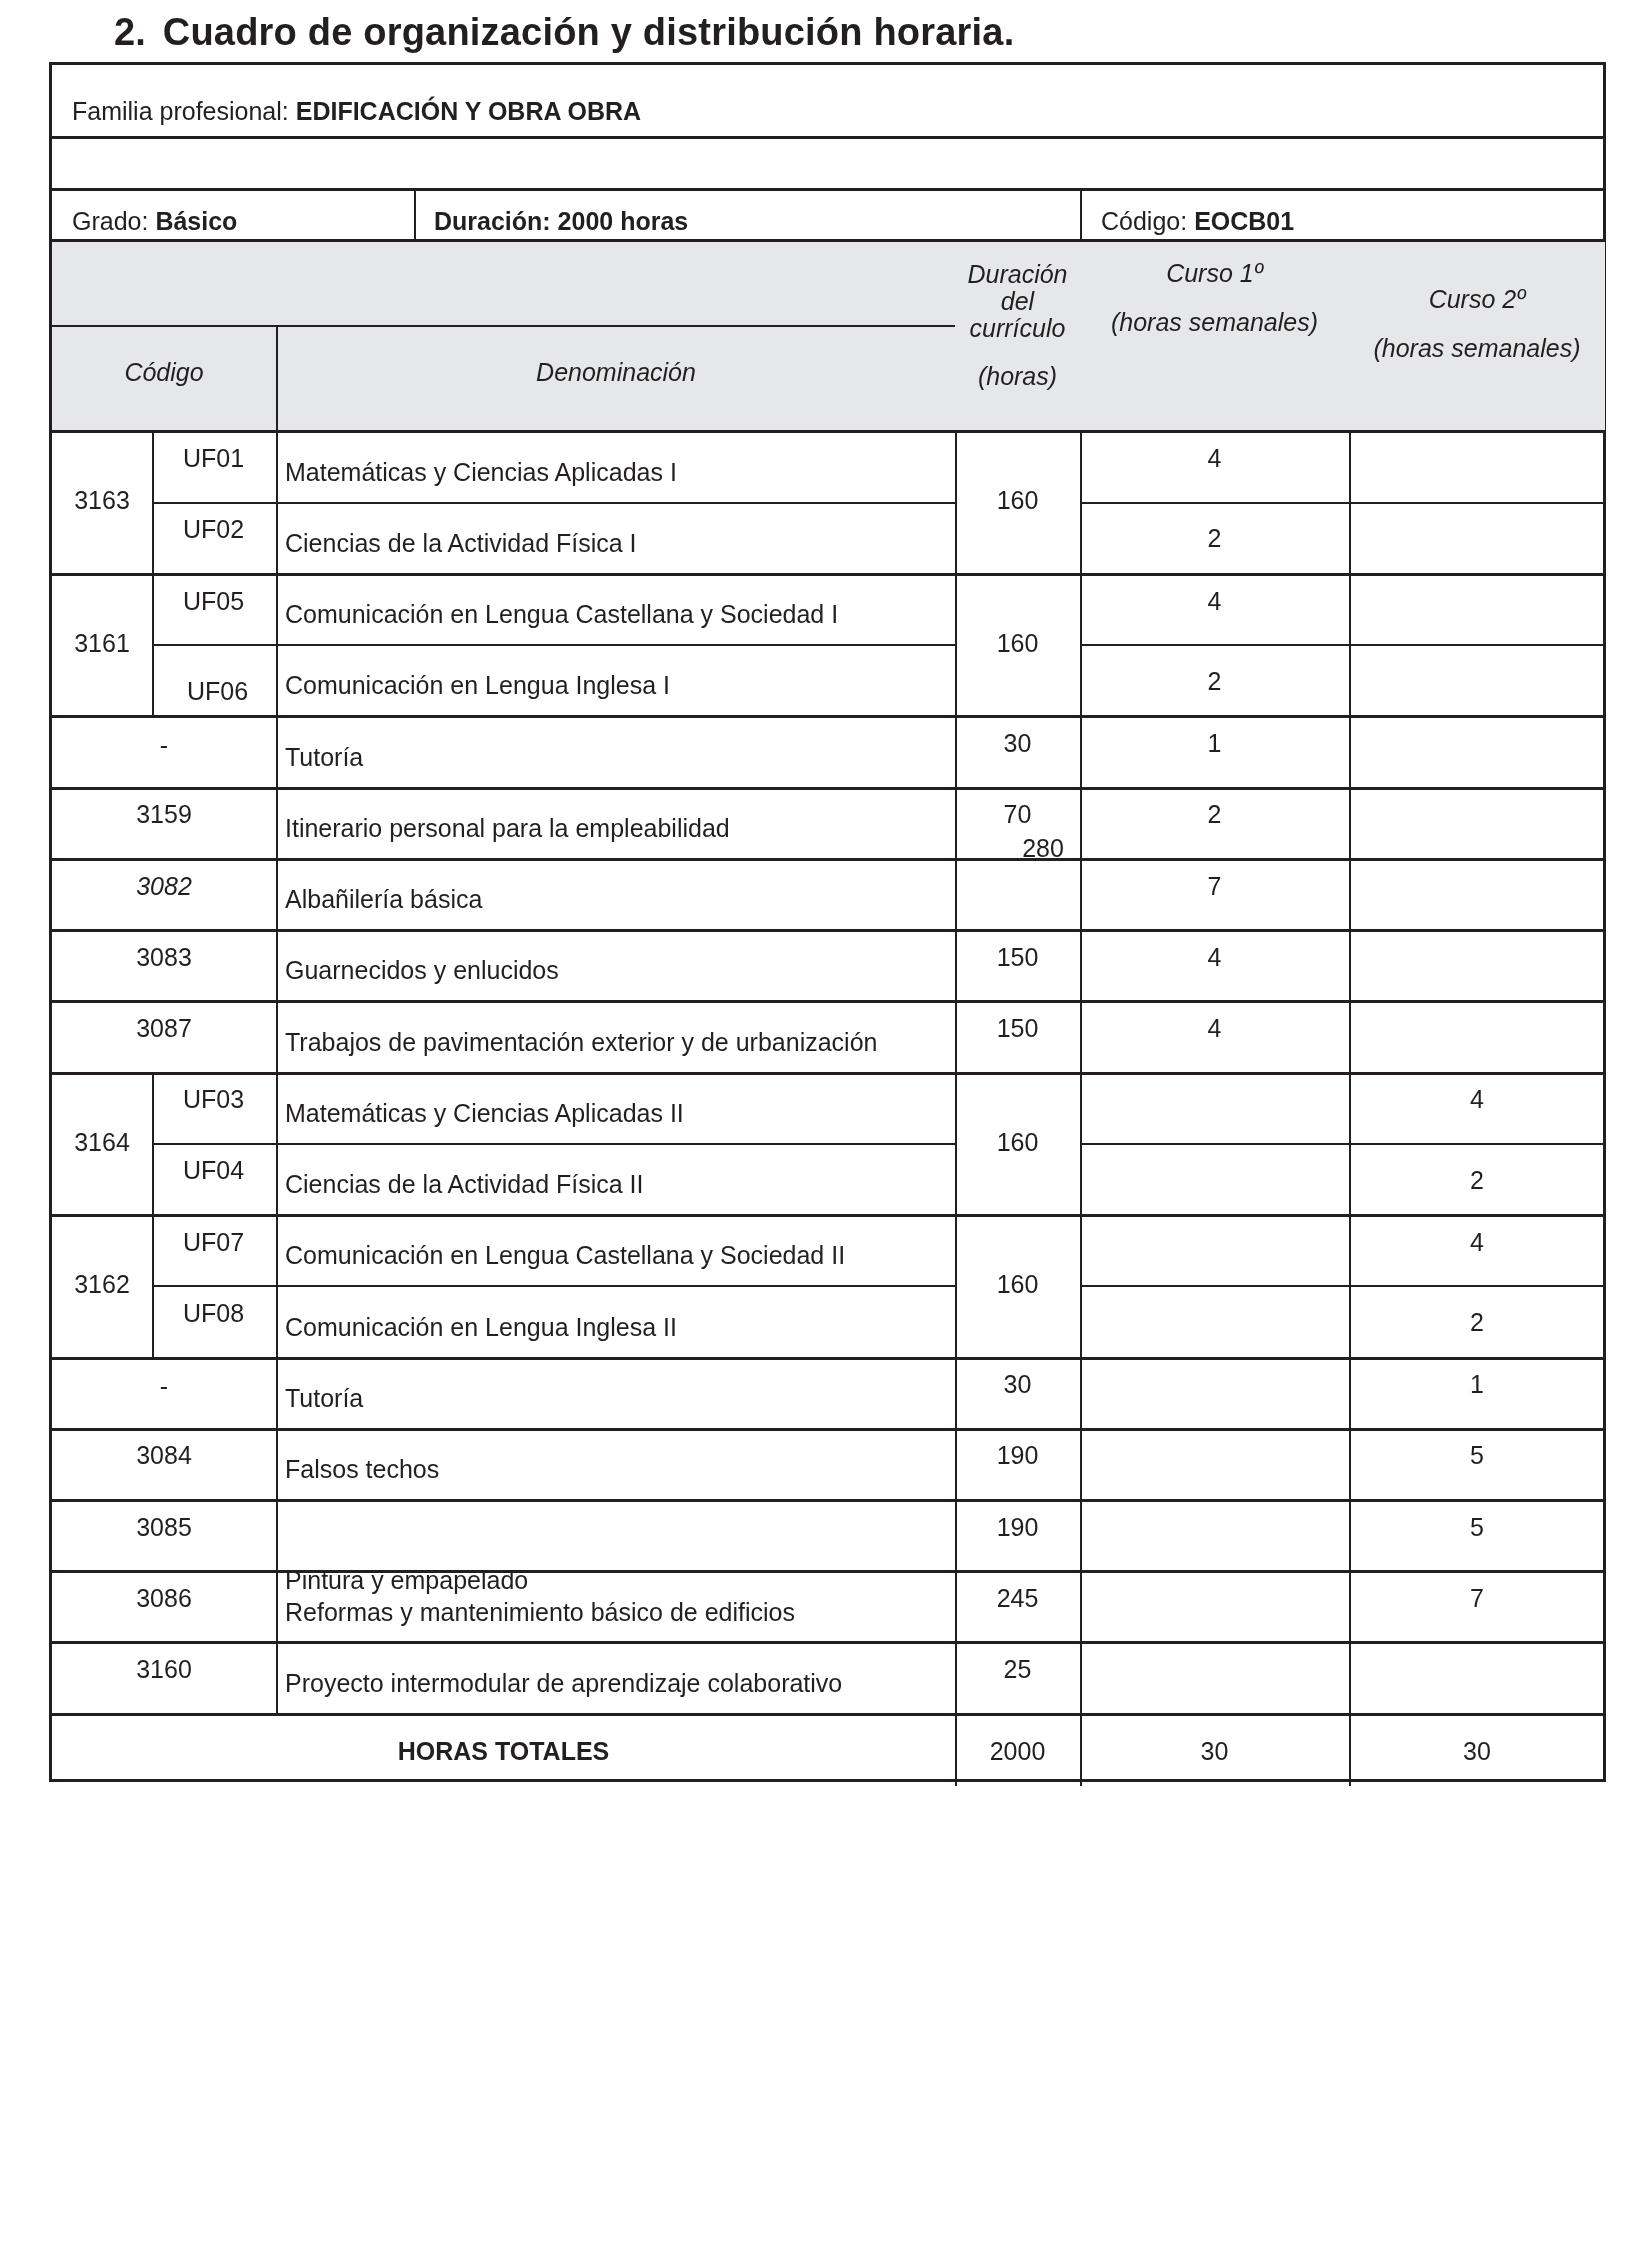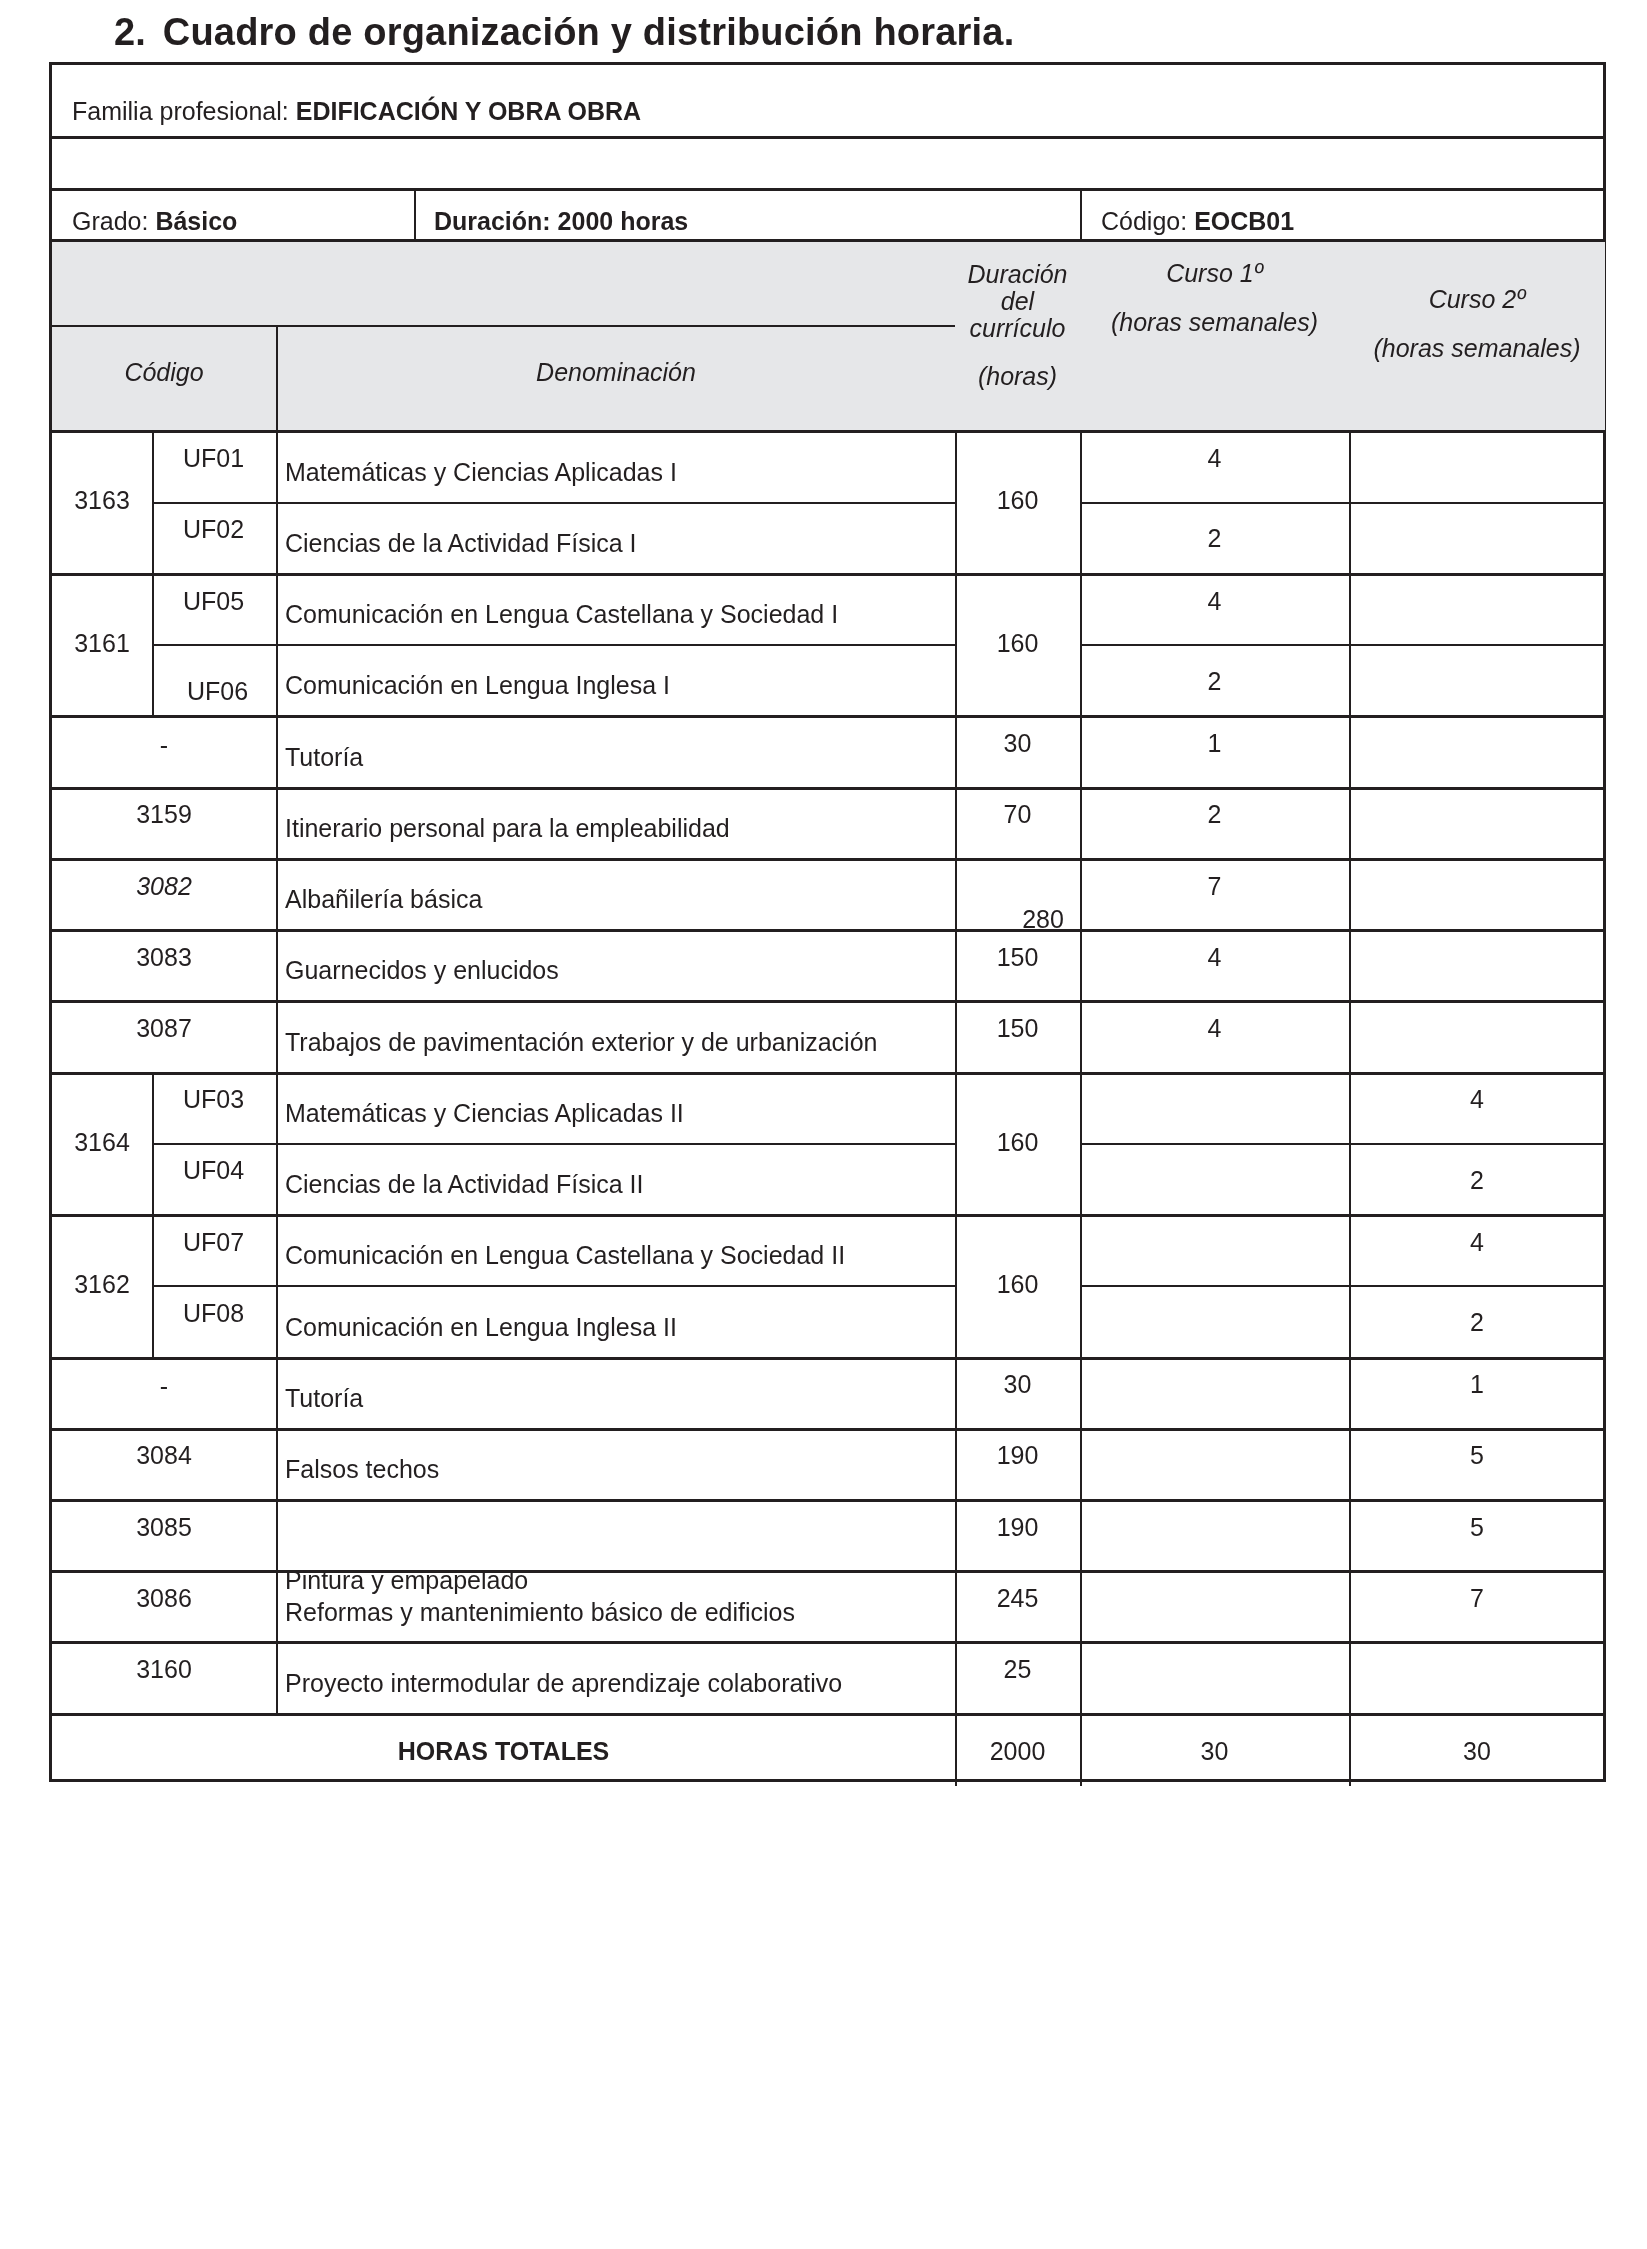--- a/index.html
+++ b/index.html
@@ -107,21 +107,21 @@
       <div class="cell center" style="left:903px;top:664px;width:125px;">30</div>
       <div class="cell center" style="left:1028px;top:664px;width:269px;">1</div>
       <div class="hline" style="left:0;top:793px;width:1553px;"></div>
       <div class="cell center" style="left:0;top:735px;width:224px;">3159</div>
       <div class="cell" style="left:233px;top:749px;">Itinerario personal para la empleabilidad</div>
       <div class="cell center" style="left:903px;top:735px;width:125px;">70</div>
       <div class="cell center" style="left:1028px;top:735px;width:269px;">2</div>
       <div class="hline" style="left:0;top:864px;width:1553px;"></div>
       <div class="cell center" style="left:0;top:807px;width:224px;font-style:italic;">3082</div>
       <div class="cell" style="left:233px;top:820px;">Albañilería básica</div>
-      <div class="cell center" style="left:903px;top:840px;width:148px;padding-left:28px;">280</div>
+      <div class="cell center" style="left:903px;top:769px;width:148px;padding-left:28px;">280</div>
       <div class="cell center" style="left:1028px;top:807px;width:269px;">7</div>
       <div class="hline" style="left:0;top:935px;width:1553px;"></div>
       <div class="cell center" style="left:0;top:878px;width:224px;">3083</div>
       <div class="cell" style="left:233px;top:891px;">Guarnecidos y enlucidos</div>
       <div class="cell center" style="left:903px;top:878px;width:125px;">150</div>
       <div class="cell center" style="left:1028px;top:878px;width:269px;">4</div>
       <div class="hline" style="left:0;top:1007px;width:1553px;"></div>
       <div class="cell center" style="left:0;top:949px;width:224px;">3087</div>
       <div class="cell" style="left:233px;top:963px;">Trabajos de pavimentación exterior y de urbanización</div>
       <div class="cell center" style="left:903px;top:949px;width:125px;">150</div>

